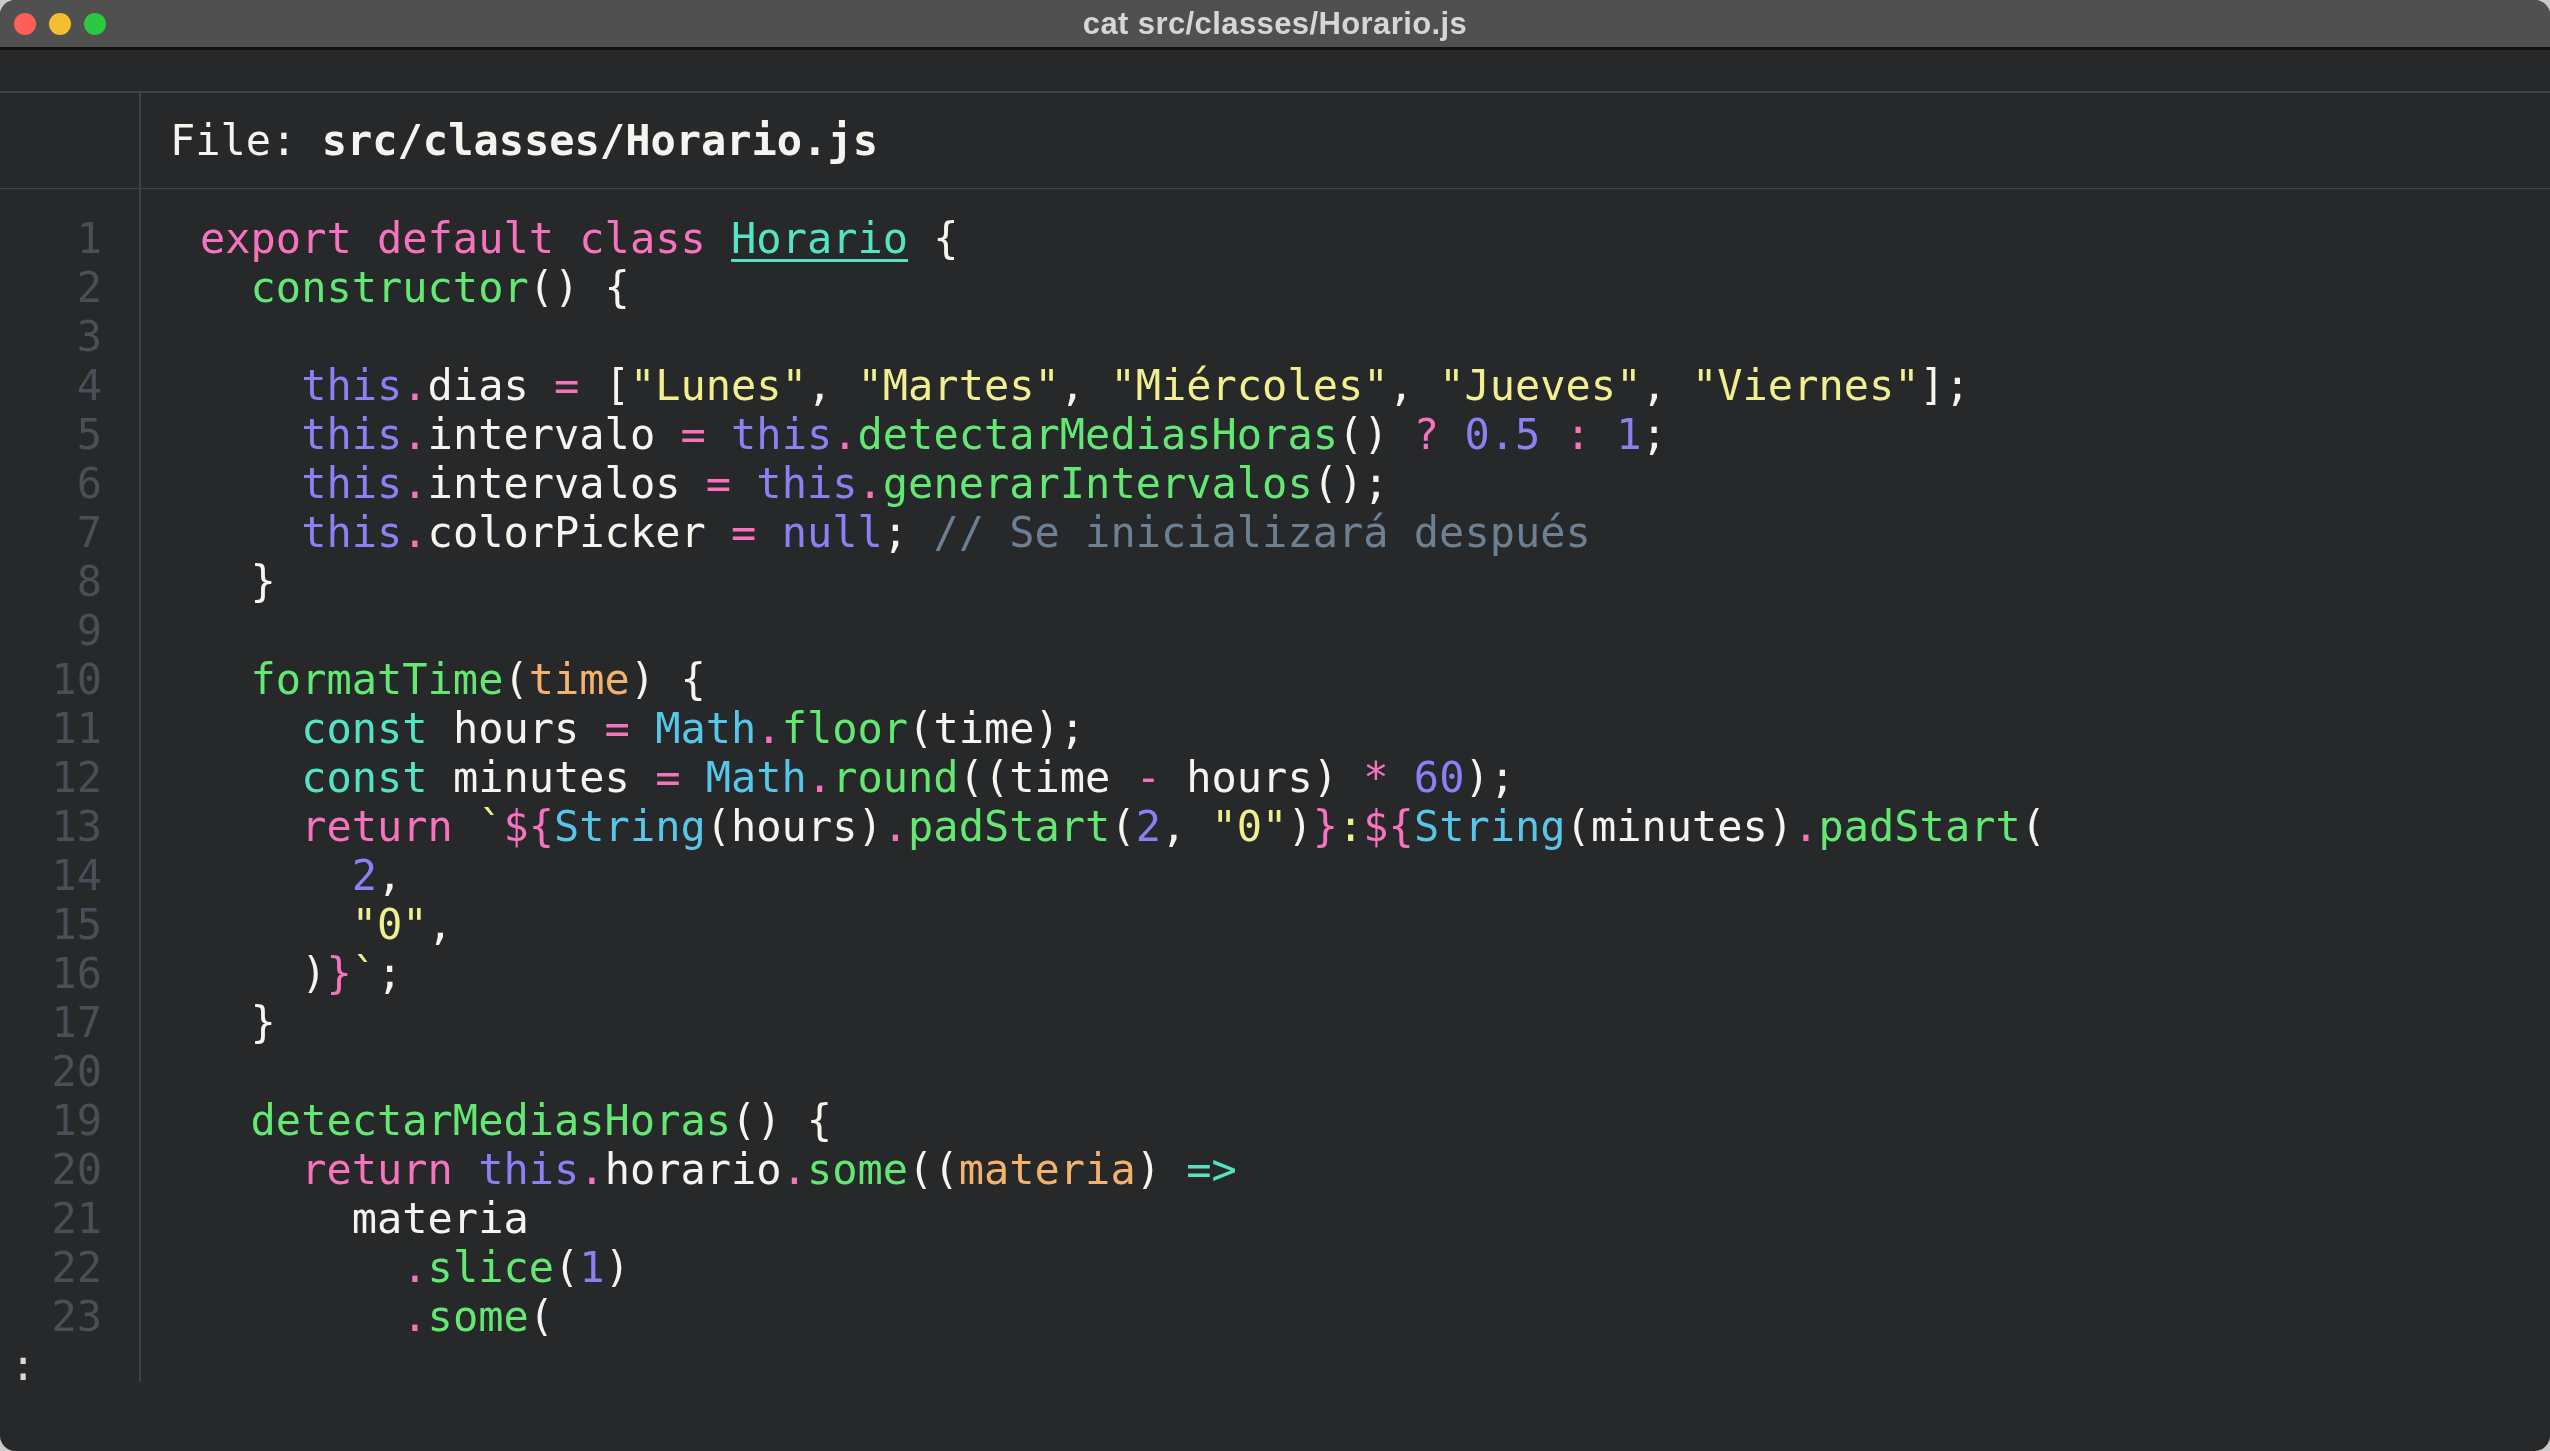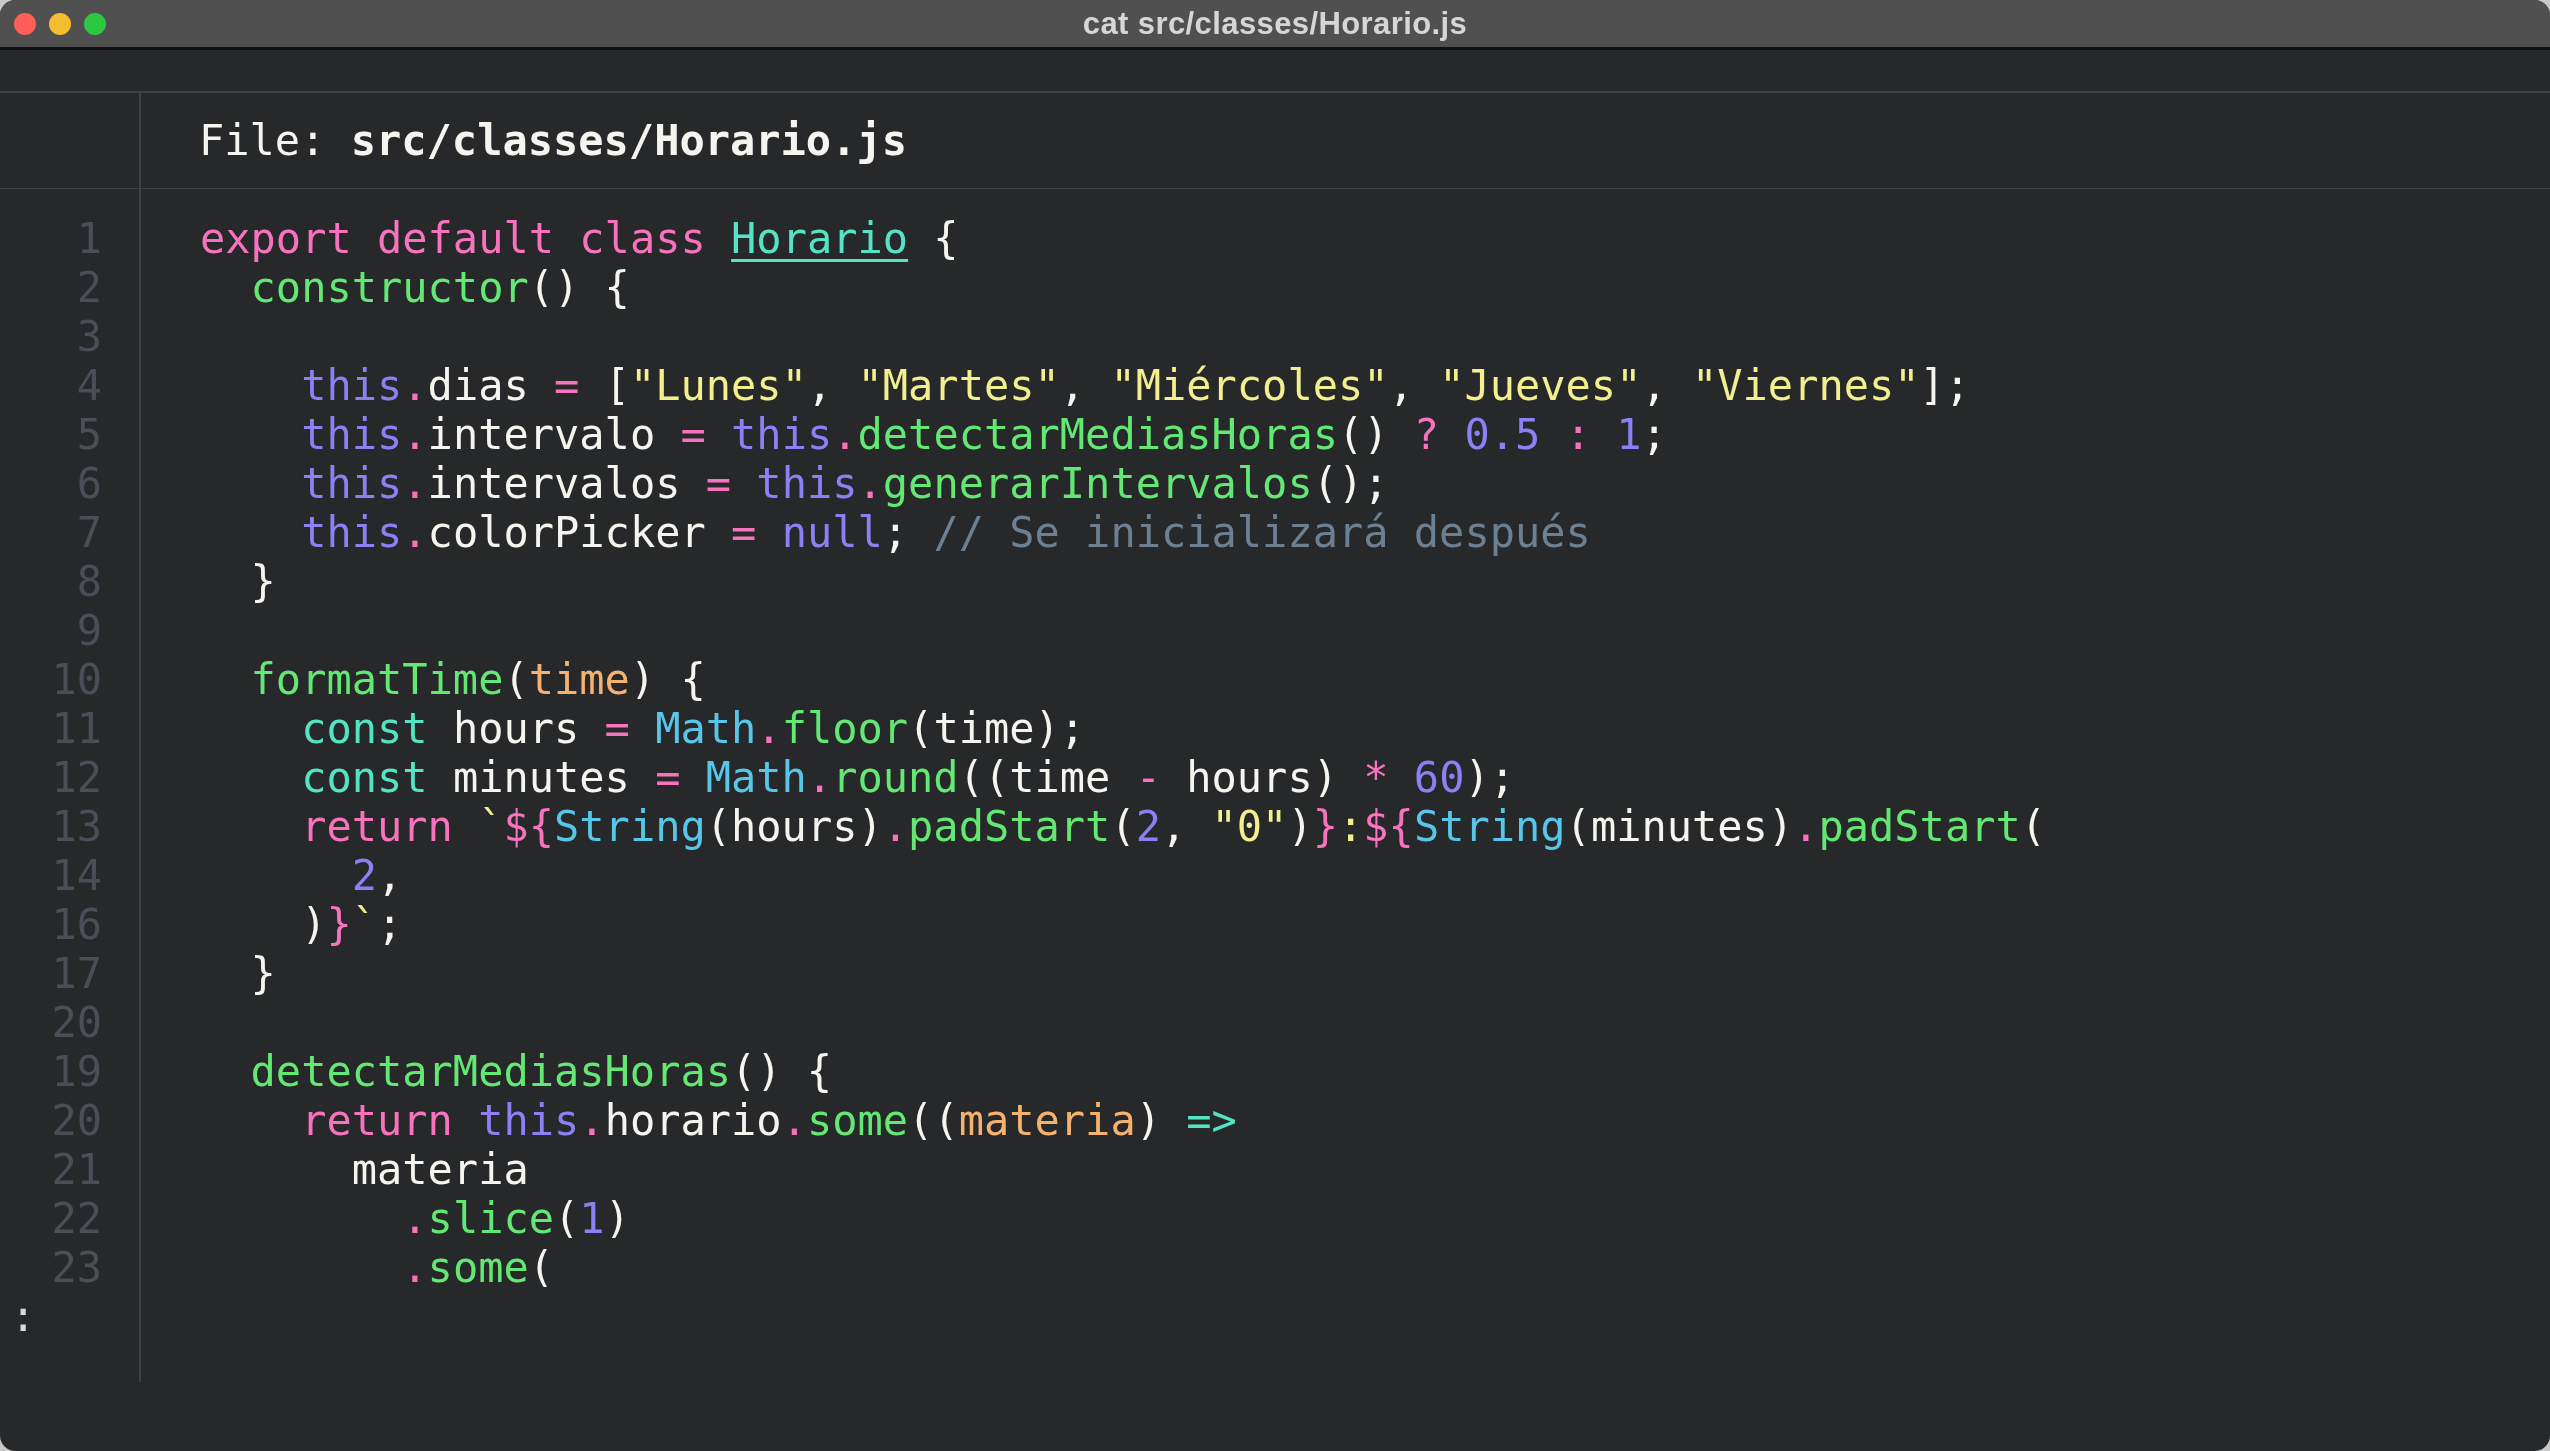--- a/index.html
+++ b/index.html
@@ -21,21 +21,21 @@
     font-family:"Liberation Sans",sans-serif;font-weight:bold;
     font-size:31px;color:var(--title);letter-spacing:0.4px;
   }
   
   .terminal{flex:1;position:relative;font-size:42px;line-height:49px;color:var(--pl);}
   .rule{height:1.7px;background:var(--rule);}
   .rule.first{margin-top:41px;}
   .vline{position:absolute;left:139px;top:41px;width:1.7px;height:1291px;background:var(--rule);}
   .header-row{height:95px;display:flex;align-items:center;}
   .header-gutter{width:141px;flex:none;height:100%;}
-  .header-text{padding-left:58px;white-space:pre;color:var(--pl);}
+  .header-text{padding-left:29px;white-space:pre;color:var(--pl);}
   .header-text .path{font-weight:bold;}
   .code{padding-top:25px;}
   .line{display:flex;height:49px;}
   .ln{
     width:141px;flex:none;box-sizing:border-box;text-align:right;
     padding-right:39px;color:var(--ln);
   }
   .lc{padding-left:59px;white-space:pre;}
   .prompt-row{height:49px;padding-left:10.4px;color:var(--prompt);}
   
@@ -124,20 +124,24 @@
         </div>
         <div class="line">
           <span class="ln">13</span>
           <span class="lc"><span class="tk-pl">    </span><span class="tk-kw">return</span><span class="tk-pl"> </span><span class="tk-str">`</span><span class="tk-kw">${</span><span class="tk-bi">String</span><span class="tk-pl">(hours)</span><span class="tk-kw">.</span><span class="tk-fn">padStart</span><span class="tk-pl">(</span><span class="tk-th">2</span><span class="tk-pl">, </span><span class="tk-str">"0"</span><span class="tk-pl">)</span><span class="tk-kw">}</span><span class="tk-str">:</span><span class="tk-kw">${</span><span class="tk-bi">String</span><span class="tk-pl">(minutes)</span><span class="tk-kw">.</span><span class="tk-fn">padStart</span><span class="tk-pl">(</span></span>
         </div>
         <div class="line">
           <span class="ln">14</span>
           <span class="lc"><span class="tk-pl">      </span><span class="tk-th">2</span><span class="tk-pl">,</span></span>
         </div>
         <div class="line">
+          <span class="ln">15</span>
+          <span class="lc"><span class="tk-pl">      </span><span class="tk-str">"0"</span><span class="tk-pl">,</span></span>
+        </div>
+        <div class="line">
           <span class="ln">16</span>
           <span class="lc"><span class="tk-pl">    )</span><span class="tk-kw">}</span><span class="tk-str">`</span><span class="tk-pl">;</span></span>
         </div>
         <div class="line">
           <span class="ln">17</span>
           <span class="lc"><span class="tk-pl">  }</span></span>
         </div>
         <div class="line">
           <span class="ln">20</span>
           <span class="lc"></span>

